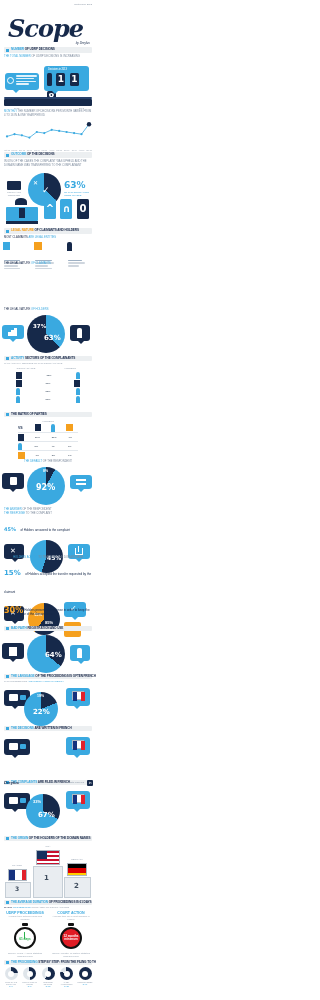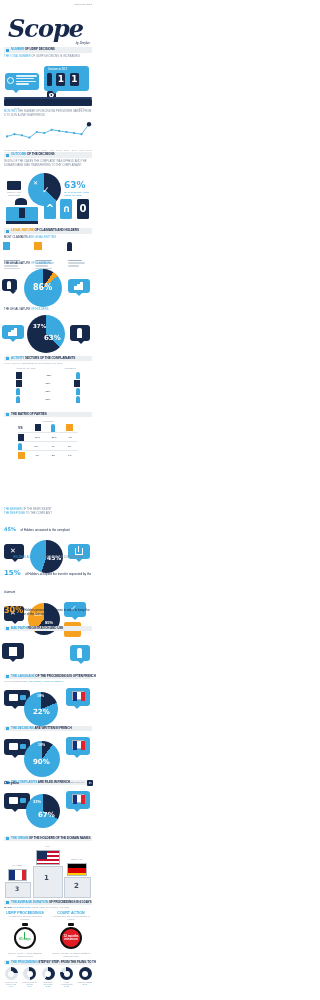--- a/index.html
+++ b/index.html
@@ -276,38 +276,20 @@
   </div>
 
   <div class="sec" style="position:absolute;top:262px;left:0;">
     <div style="padding:0 4px;">
       <div class="sub">
         <span class="dk">THE LEGAL NATURE</span>
         <span class="blue">OF CLAIMANTS</span>
       </div>
     </div>
 
-    <div style="position:relative;height:42px;margin-top:1px;">
-      <div class="bubble dkb" style="position:absolute;left:2px;top:12px;width:15px;height:12px;">
-        <div style="position:absolute;left:5px;top:2px;width:4px;height:8px;background:#fff;border-radius:2px 2px 0 0;"></div>
-      </div>
-
-      <div class="pie" style="position:absolute;left:24px;top:2px;width:38px;height:38px;
-                  background:conic-gradient(#16294a 0% 9%, #f5a01e 9% 14%, #3aa9e0 14% 100%);">
-        <div style="position:absolute;left:9px;top:14px;color:#fff;font-size:8px;font-weight:bold;font-family:'DejaVu Sans',sans-serif;">86%</div>
-      </div>
-
-      <div class="bubble" style="position:absolute;left:68px;top:12px;width:22px;height:14px;">
-        <div style="position:absolute;left:6px;top:3px;width:9px;height:8px;">
-          <div style="position:absolute;left:0;bottom:0;width:2.5px;height:4px;background:#fff;"></div>
-          <div style="position:absolute;left:3px;bottom:0;width:2.5px;height:6px;background:#fff;"></div>
-          <div style="position:absolute;left:6px;bottom:0;width:2.5px;height:8px;background:#fff;"></div>
-        </div>
-      </div>
-    </div>
   </div>
 
   <div class="sec" style="position:absolute;top:308px;left:0;">
     <div style="padding:0 4px;">
       <div class="sub">
         <span class="dk">THE LEGAL NATURE</span>
         <span class="blue">OF HOLDERS</span>
       </div>
     </div>
 
@@ -412,20 +394,47 @@
             <div style="flex: 1 1 0%; display: flex; justify-content: space-around;">
               <div class="tiny" style="color: rgb(90, 104, 120); font-weight: bold;">1%</div>
               <div class="tiny" style="color: rgb(90, 104, 120); font-weight: bold;">2%</div>
               <div class="tiny" style="color: rgb(90, 104, 120); font-weight: bold;">1%</div>
             </div>
           </div>
         </div>
     </div>
   </div>
 
+  <div class="sec" style="position:absolute;top:460px;left:0;">
+    <div style="padding:0 4px;">
+      <div class="sub" style="text-align:center;">
+        <span class="blue">THE DEFAULT</span>
+        <span>OF THE RESPONDENT</span>
+      </div>
+    </div>
+
+    <div style="position:relative;height:44px;margin-top:1px;">
+      <div class="bubble dkb" style="position:absolute;left:2px;top:8px;width:22px;height:16px;">
+        <div style="position:absolute;left:8px;top:4px;width:7px;height:8px;background:#fff;border-radius:1px;"></div>
+      </div>
+
+      <div class="pie" style="position:absolute;left:27px;top:2px;width:38px;height:38px;
+                  background:conic-gradient(#16294a 0% 8%, #3aa9e0 8% 100%);">
+        <div style="position:absolute;left:16px;top:2px;color:#fff;font-size:3.5px;font-weight:bold;">8%</div>
+        <div style="position:absolute;left:9px;top:16px;color:#fff;font-size:8px;font-weight:bold;font-family:'DejaVu Sans',sans-serif;">92%</div>
+      </div>
+
+      <div class="bubble" style="position:absolute;left:70px;top:10px;width:22px;height:14px;">
+        <div style="position:absolute;left:6px;top:4px;width:10px;height:6px;">
+          <div style="position:absolute;left:0;top:0;width:10px;height:1.6px;background:#fff;"></div>
+          <div style="position:absolute;left:0;top:4px;width:10px;height:1.6px;background:#fff;"></div>
+        </div>
+      </div>
+    </div>
+  </div>
 
   <div class="sec" style="position:absolute;top:508px;left:0;">
     <div style="padding:0 4px;">
       <div class="sub">
         <span class="blue">THE ANSWER</span>
         <span>OF THE RESPONDENT</span>
       </div>
       <div class="sub">
         <span class="blue">THE RESPONSE</span>
         <span>TO THE COMPLAINT</span>
@@ -498,20 +507,24 @@
         <span class="blue">BAD FAITH</span>
         <span>REGISTRATION AND USE</span>
       </div>
     </div>
 
     <div style="position:relative;height:46px;margin-top:2px;">
       <div class="bubble dkb" style="position:absolute;left:2px;top:10px;width:22px;height:16px;">
         <div style="position:absolute;left:7px;top:4px;width:8px;height:9px;background:#fff;"></div>
       </div>
 
+      <div class="pie" style="position:absolute;left:27px;top:2px;width:38px;height:38px;
+                  background:conic-gradient(#16294a 0% 36%, #3aa9e0 36% 100%);">
+        <div style="position:absolute;left:18px;top:16px;color:#fff;font-size:7px;font-weight:bold;font-family:'DejaVu Sans',sans-serif;">64%</div>
+      </div>
 
       <div class="bubble" style="position:absolute;left:70px;top:12px;width:20px;height:16px;">
         <div style="position:absolute;left:7px;top:3px;width:5px;height:10px;background:#fff;border-radius:2px 2px 0 0;"></div>
       </div>
     </div>
   </div>
 
   <div class="sec" style="position:absolute;top:674px;left:0;">
     <div class="rule" style="height:5px;">
       <div class="sq" style="top:1px;"></div>
@@ -556,25 +569,20 @@
         <span>ARE WRITTEN IN FRENCH</span>
       </div>
     </div>
 
     <div style="position:relative;height:46px;margin-top:2px;">
       <div class="bubble dkb" style="position:absolute;left:4px;top:6px;width:26px;height:16px;">
         <div style="position:absolute;left:5px;top:4px;width:9px;height:7px;background:#fff;border-radius:1px;"></div>
         <div style="position:absolute;left:16px;top:5px;width:6px;height:5px;background:#3aa9e0;border-radius:1px;"></div>
       </div>
 
-      <div class="pie" style="position:absolute;left:24px;top:8px;width:36px;height:36px;
-                  background:conic-gradient(#16294a 0% 10%, #3aa9e0 10% 100%);">
-        <div style="position:absolute;left:14px;top:2px;color:#fff;font-size:3.5px;font-weight:bold;">10%</div>
-        <div style="position:absolute;left:9px;top:17px;color:#fff;font-size:7px;font-weight:bold;font-family:'DejaVu Sans',sans-serif;">90%</div>
-      </div>
 
       <div class="bubble" style="position:absolute;left:66px;top:4px;width:24px;height:18px;">
         <div class="flag" style="position:absolute;left:6px;top:3px;width:12px;height:9px;background:#fff;">
           <div style="position:absolute;left:0;top:0;width:4px;height:9px;background:#15317e;"></div>
           <div style="position:absolute;left:8px;top:0;width:4px;height:9px;background:#e1212b;"></div>
         </div>
       </div>
     </div>
   </div>
 

